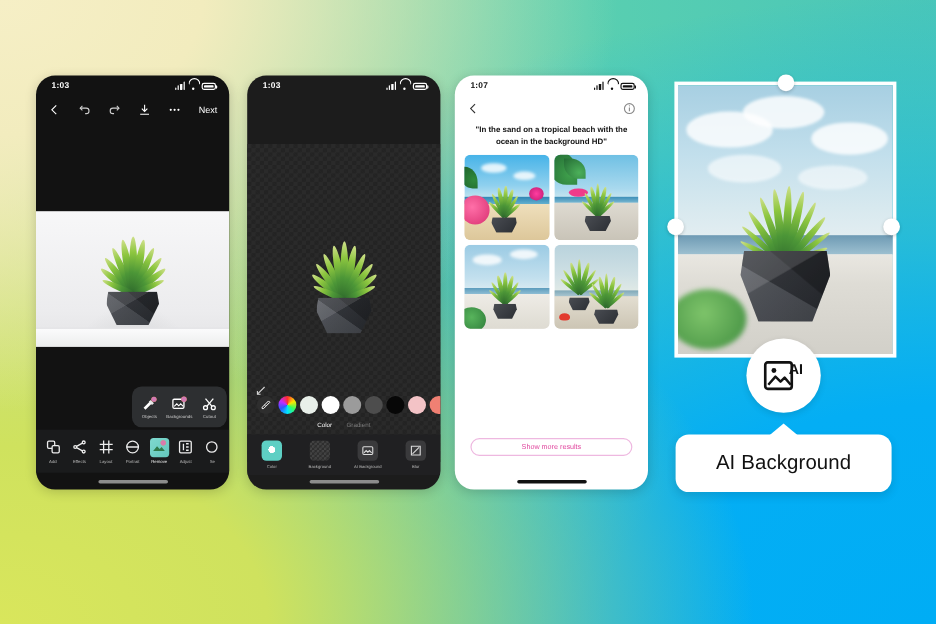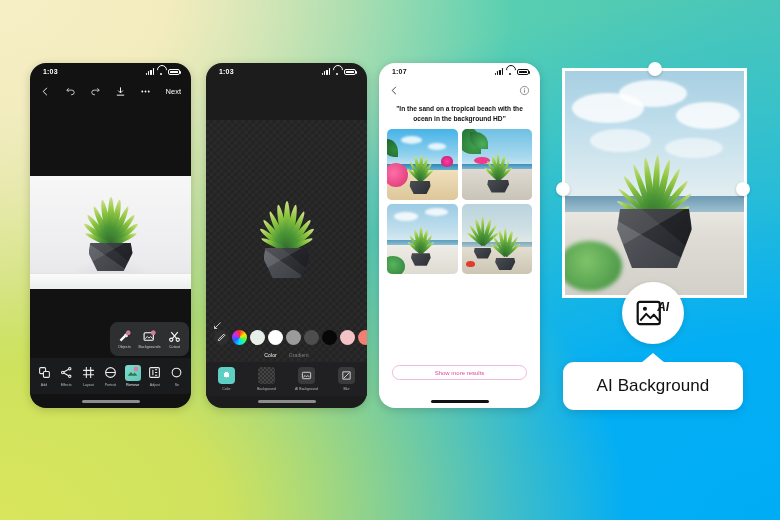--- a/index.html
+++ b/index.html
@@ -158,21 +158,21 @@
     border:3px solid #fff; overflow:hidden; }
   .rp-inner { position:absolute; inset:0; }
   .handle { position:absolute; width:14px; height:14px; border-radius:50%;
     background:#fff; box-shadow:0 1px 3px rgba(0,0,0,.2); }
   .h-top  { left:648px; top:62px; }
   .h-left { left:556px; top:182px; }
   .h-right{ left:736px; top:182px; }
 
   .aibadge { position:absolute; left:622px; top:282px; width:62px; height:62px;
     border-radius:50%; background:#fff; display:flex; align-items:center;
-    justify-content:center; box-shadow:0 2px 6px rgba(0,0,0,.12);font-style:italic; }
+    justify-content:center; box-shadow:0 2px 6px rgba(0,0,0,.12); }
   .aibadge .g { width:34px; height:30px; position:relative; }
   .callout { position:absolute; left:563px; top:362px; width:180px; height:48px;
     background:#fff; border-radius:11px; display:flex; align-items:center;
     justify-content:center; box-shadow:0 3px 8px rgba(0,0,0,.12); }
   .callout span { font-size:17px; color:#111; letter-spacing:.1px; }
   .callout::before { content:""; position:absolute; top:-9px; left:50%;
     transform:translateX(-50%); border-left:12px solid transparent;
     border-right:12px solid transparent; border-bottom:10px solid #fff; }
 
   

